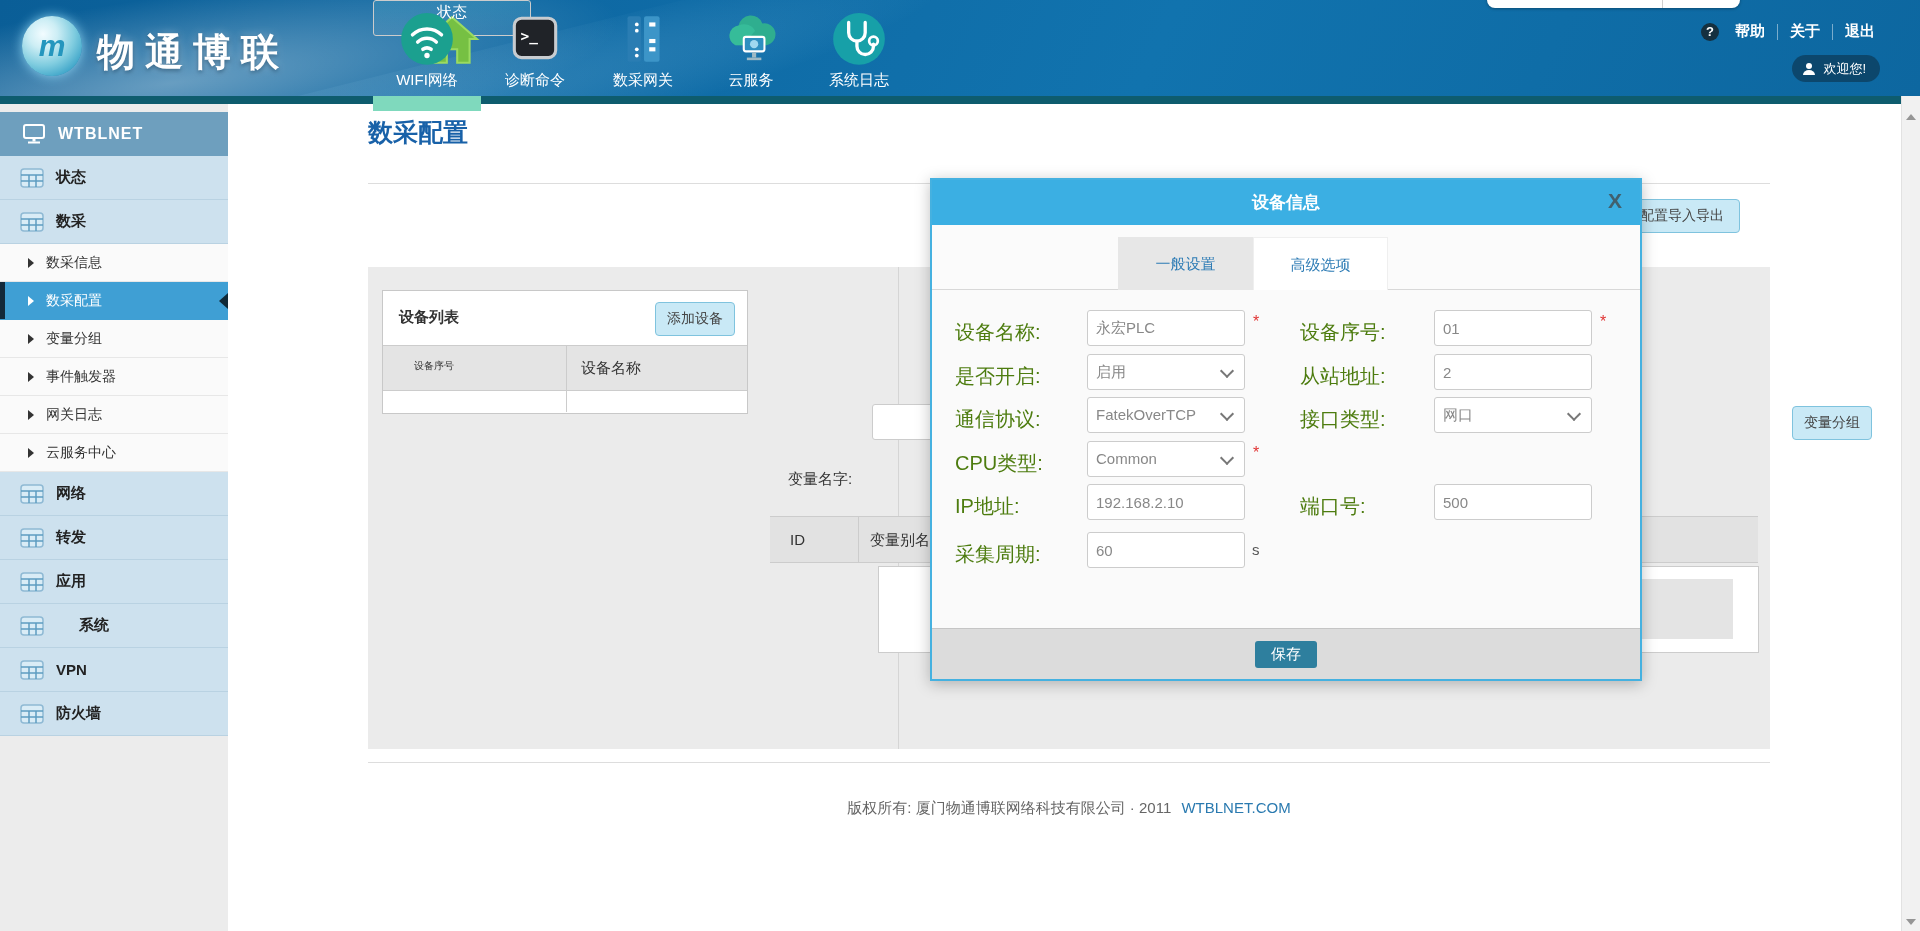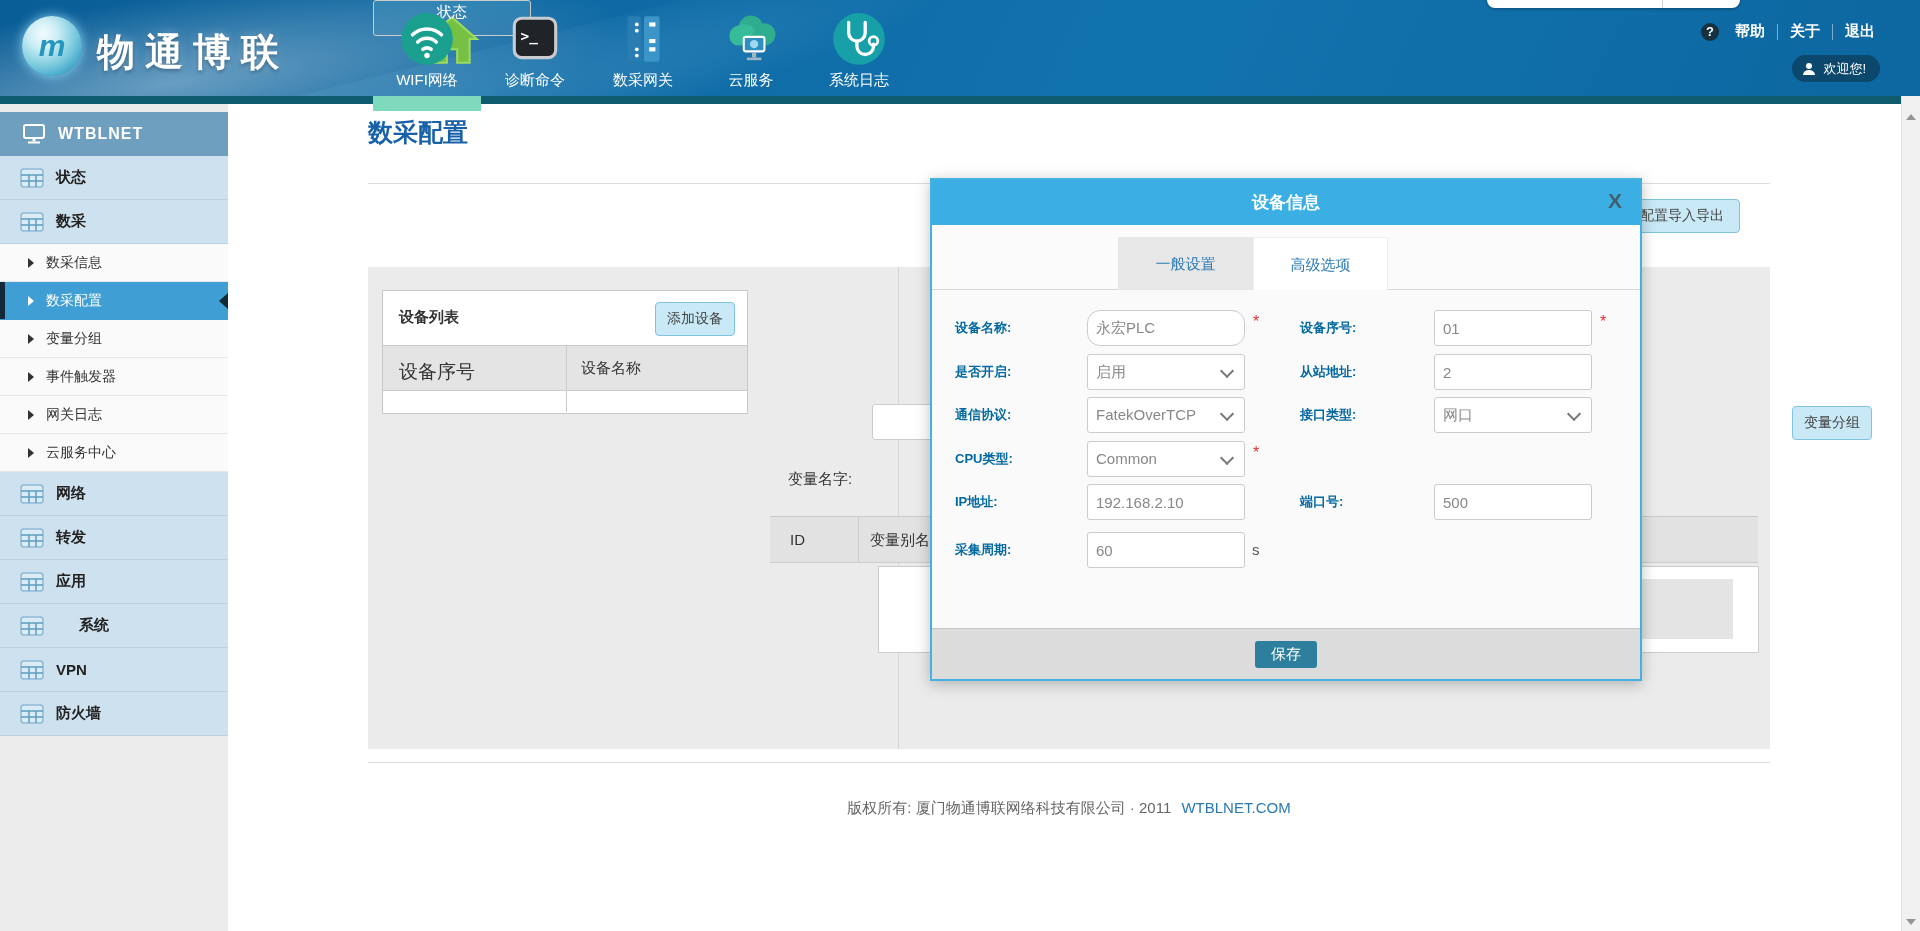--- a/index.html
+++ b/index.html
@@ -61,21 +61,21 @@
   .page-title{position:absolute;left:140px;top:12px;font-size:25px;font-weight:bold;color:#1861a8;}
   .title-div{position:absolute;left:140px;top:79px;width:1402px;height:1px;background:#ddd;}
   .btn-light{background:#c9e9f6;border:1px solid #7fc3de;border-radius:4px;color:#444;
        font-size:14px;text-align:center;cursor:pointer;font-family:inherit;}
   .panel{position:absolute;left:140px;top:163px;width:1402px;height:482px;background:#ebebeb;}
   .vdivider{position:absolute;left:530px;top:0;bottom:0;width:1px;background:#d5d5d5;}
   .devbox{position:absolute;left:14px;top:23px;width:364px;height:122px;background:#fff;border:1px solid #c8c8c8;}
   .devbox-head{position:absolute;left:0;top:0;right:0;height:54px;border-bottom:1px solid #ccc;}
   .devbox-title{position:absolute;left:16px;top:17px;font-size:15px;font-weight:bold;color:#333;}
   .dev-thead{position:absolute;left:0;top:55px;right:0;height:44px;background:#e4e4e4;border-bottom:1px solid #ccc;}
-  .dev-col1{position:absolute;left:16px;top:13px;font-size:19px;color:#333;}
+  .dev-col1{position:absolute;left:31px;top:13px;font-size:10px;color:#333;}
   .dev-col2{position:absolute;left:198px;top:13px;font-size:15px;color:#333;}
   .dev-colsep{position:absolute;left:183px;top:55px;width:1px;height:66px;background:#ccc;}
   .var-label{position:absolute;left:420px;top:203px;font-size:15px;color:#333;}
   .ipt{background:#fff;border:1px solid #ccc;border-radius:3px;color:#888;font-size:15px;
        padding:0 8px;box-sizing:border-box;font-family:inherit;outline:none;}
   .var-thead{position:absolute;left:402px;top:249px;width:988px;height:47px;background:#e2e2e2;
        border-top:1px solid #ccc;border-bottom:1px solid #ccc;box-sizing:border-box;}
   .var-empty-white{position:absolute;left:510px;top:299px;width:879px;height:85px;background:#fff;border:1px solid #ccc;}
   .var-empty-gray{position:absolute;left:562px;top:312px;width:803px;height:60px;background:#e4e4e4;}
   .footer-div{position:absolute;left:140px;top:658px;width:1402px;height:1px;background:#ddd;}
@@ -85,21 +85,21 @@
   
   .modal{position:absolute;left:930px;top:178px;width:712px;height:503px;background:#fafafa;
        border:2px solid #45b1e0;box-sizing:border-box;box-shadow:0 3px 14px rgba(0,0,0,.25);z-index:10;}
   .modal-head{position:absolute;left:0;top:0;right:0;height:45px;background:#3bafe3;}
   .modal-title{position:absolute;left:0;right:0;top:11px;text-align:center;color:#fff;font-size:17px;font-weight:bold;}
   .modal-x{position:absolute;right:18px;top:9px;color:#41606e;font-size:21px;font-weight:bold;cursor:pointer;}
   .tabrow{position:absolute;left:0;top:45px;right:0;height:65px;background:#fbfbfb;border-bottom:1px solid #d8d8d8;box-sizing:border-box;}
   .tab{position:absolute;top:12px;height:53px;line-height:53px;text-align:center;font-size:15px;color:#2e7cb5;cursor:pointer;}
   .tab.t1{left:186px;width:135px;background:#e7e7e7;}
   .tab.t2{left:321px;width:135px;background:#fff;border:1px solid #efefef;border-bottom:none;box-sizing:border-box;}
-  .fld-lbl{position:absolute;font-size:13px;color:#0369a1;font-weight:bold;}
+  .fld-lbl{position:absolute;font-size:20px;color:#4d7c0f;}
   .fld-ipt{position:absolute;width:158px;height:36px;}
   .sel{position:absolute;width:158px;height:36px;background:#fff;border:1px solid #ccc;border-radius:3px;
        box-sizing:border-box;color:#888;font-size:15px;line-height:34px;padding-left:8px;cursor:pointer;}
   .chev{position:absolute;right:12px;top:11px;width:8px;height:8px;border-right:2px solid #777;
        border-bottom:2px solid #777;transform:rotate(45deg);}
   .req{position:absolute;color:#e03333;font-size:16px;}
   .sfx{position:absolute;font-size:15px;color:#555;}
   .modal-foot{position:absolute;left:0;right:0;bottom:0;height:50px;background:#dcdcdc;border-top:1px solid #c5c5c5;}
   .save-btn{position:absolute;left:50%;top:12px;transform:translateX(-50%);width:62px;height:27px;
        background:#2e7f9e;color:#fff;border:none;border-radius:3px;font-size:15px;cursor:pointer;font-family:inherit;}
@@ -368,21 +368,21 @@
     <div class="modal-head">
       <div class="modal-title">设备信息</div>
       <div class="modal-x">X</div>
     </div>
     <div class="tabrow">
       <div class="tab t1">一般设置</div>
       <div class="tab t2">高级选项</div>
     </div>
 
     <span class="fld-lbl" style="left:23px;top:139px;">设备名称:</span>
-    <input class="ipt fld-ipt" style="left: 155px; top: 130px; border-radius: 13px;" value="永宏PLC">
+    <input class="ipt fld-ipt" style="left: 155px; top: 130px;" value="永宏PLC">
     <span class="req" style="left:321px;top:133px;">*</span>
 
     <span class="fld-lbl" style="left:23px;top:183px;">是否开启:</span>
     <div class="sel" style="left:155px;top:174px;">
       <span>启用</span>
       <span class="chev"></span>
     </div>
 
     <span class="fld-lbl" style="left:23px;top:226px;">通信协议:</span>
     <div class="sel" style="left:155px;top:217px;">

